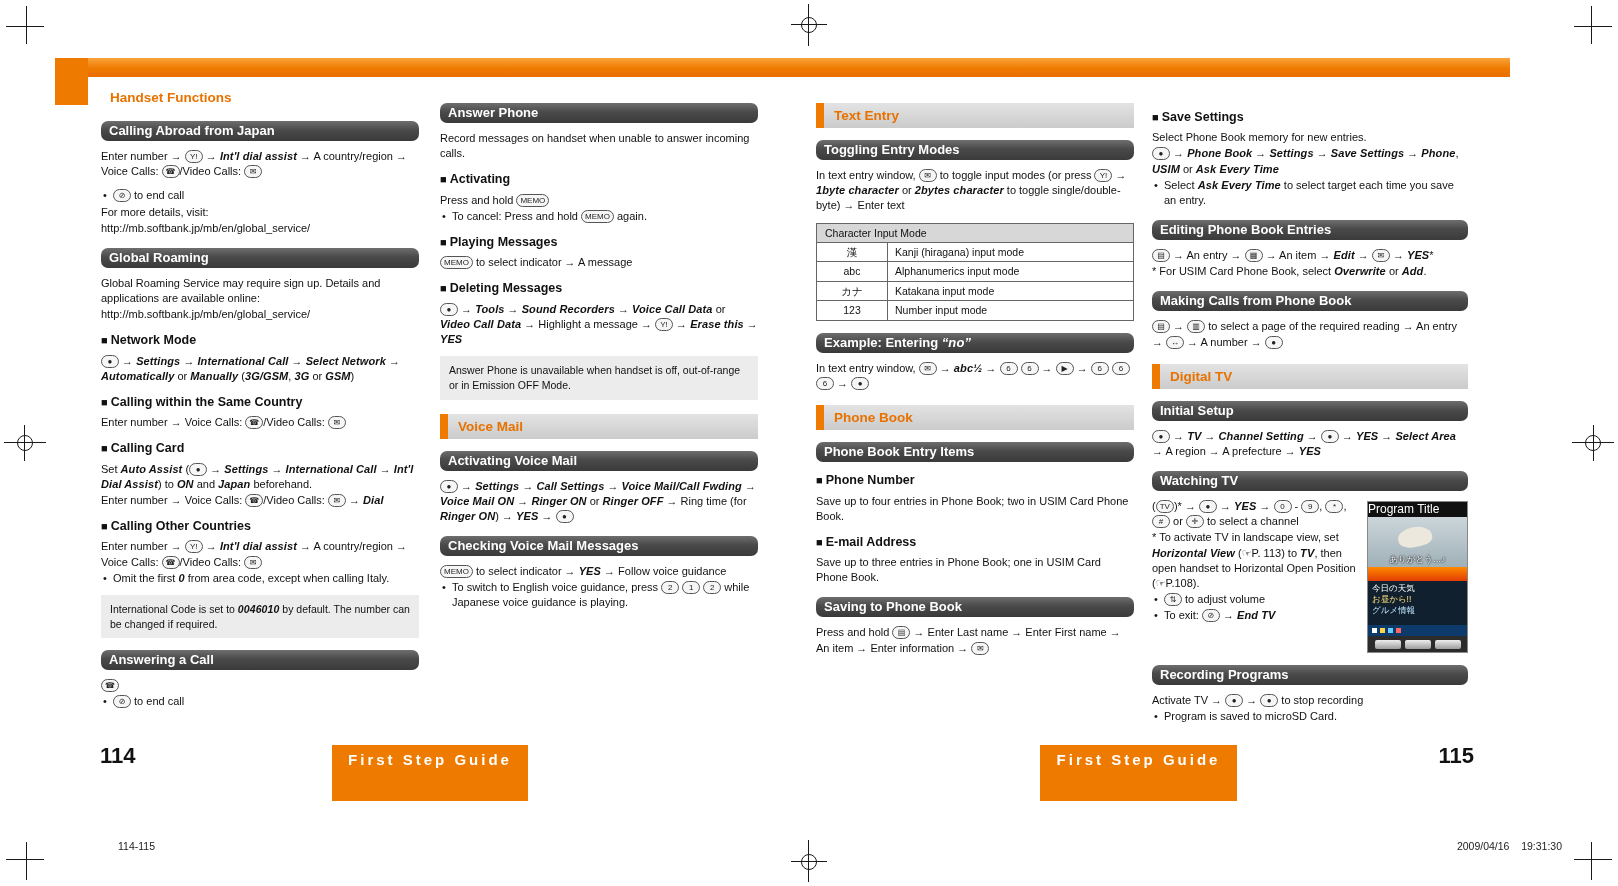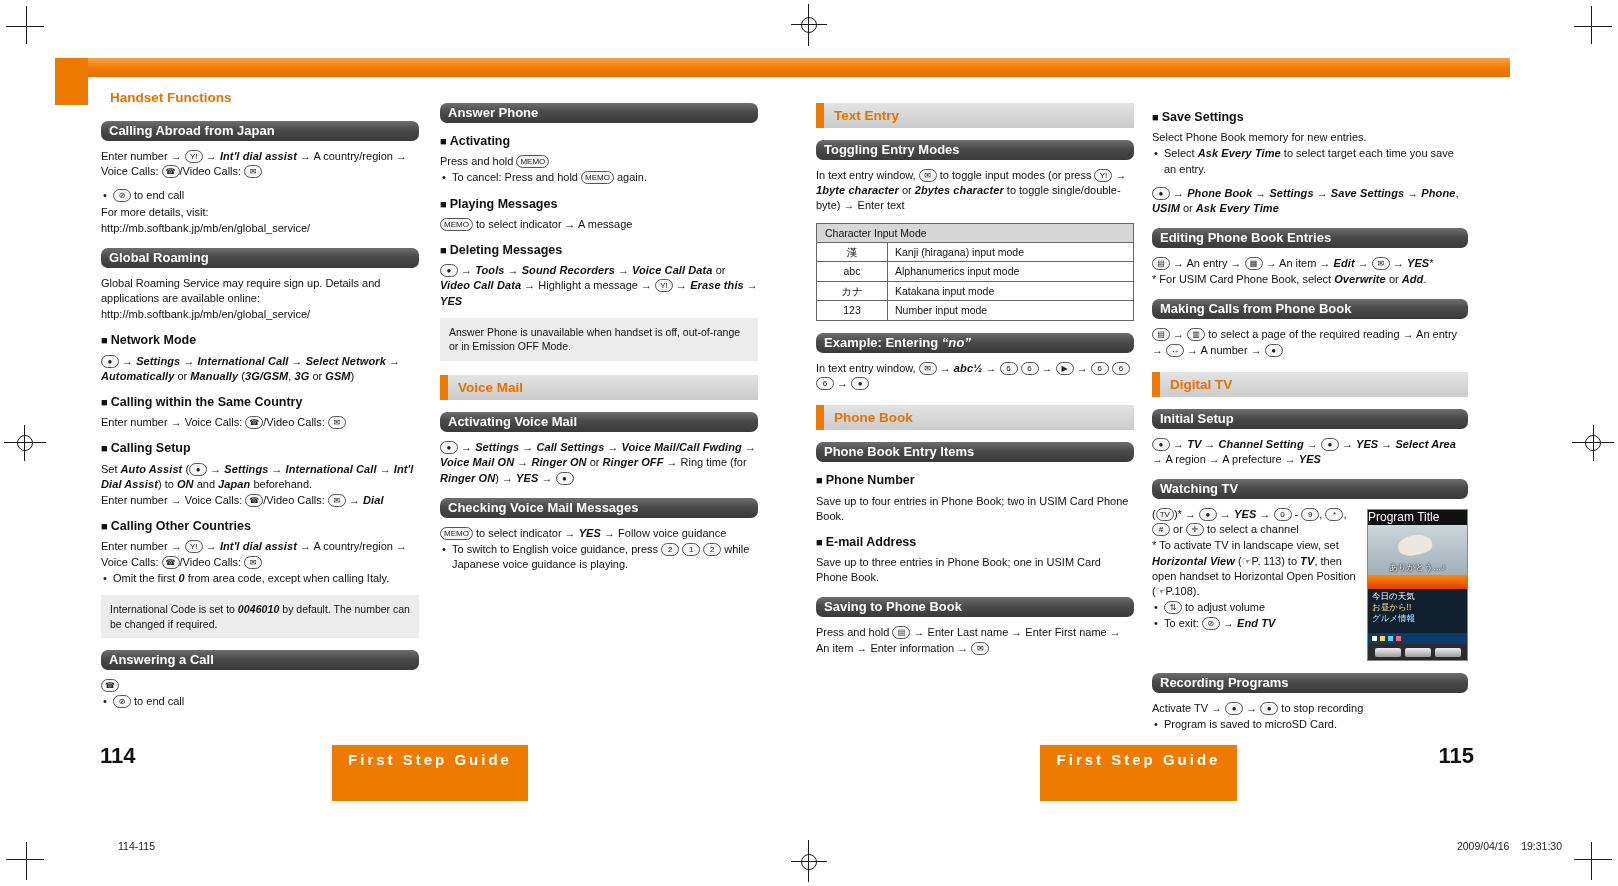--- a/index.html
+++ b/index.html
@@ -108,37 +108,38 @@
     <div class="bar-dark">Global Roaming</div>
     <p class="body tight">Global Roaming Service may require sign up. Details and applications are available online:</p>
     <p class="body">http://mb.softbank.jp/mb/en/global_service/</p>
 
     <div class="h2">Network Mode</div>
     <p class="body"><span class="key">●</span> → <b><i>Settings</i></b> → <b><i>International Call</i></b> → <b><i>Select Network</i></b> → <b><i>Automatically</i></b> or <b><i>Manually</i></b> (<b><i>3G/GSM</i></b>, <b><i>3G</i></b> or <b><i>GSM</i></b>)</p>
 
     <div class="h2">Calling within the Same Country</div>
     <p class="body">Enter number → Voice Calls: <span class="key">☎</span>/Video Calls: <span class="key">✉</span></p>
 
-    <div class="h2">Calling Setup</div>
+    <div class="h2">Calling Card</div>
     <p class="body tight">Set <b><i>Auto Assist</i></b> (<span class="key">●</span> → <b><i>Settings</i></b> → <b><i>International Call</i></b> → <b><i>Int'l Dial Assist</i></b>) to <b><i>ON</i></b> and <b><i>Japan</i></b> beforehand.</p>
     <p class="body">Enter number → Voice Calls: <span class="key">☎</span>/Video Calls: <span class="key">✉</span> → <b><i>Dial</i></b></p>
 
     <div class="h2">Calling Other Countries</div>
     <p class="body tight">Enter number → <span class="key">Y!</span> → <b><i>Int'l dial assist</i></b> → A country/region → Voice Calls: <span class="key">☎</span>/Video Calls: <span class="key">✉</span></p>
     <p class="body bullet">Omit the first <b><i>0</i></b> from area code, except when calling Italy.</p>
 
     <div class="note">International Code is set to <b><i>0046010</i></b> by default. The number can be changed if required.</div>
 
     <div class="bar-dark">Answering a Call</div>
     <p class="body tight"><span class="key">☎</span></p>
     <p class="body bullet"><span class="key">⊘</span> to end call</p>
   </div>
 
   <div id="col2" class="col">
     <div class="bar-dark first">Answer Phone</div>
+    <p class="body">Record messages on handset when unable to answer incoming calls.</p>
 
     <div class="h2">Activating</div>
     <p class="body tight">Press and hold <span class="key">MEMO</span></p>
     <p class="body bullet">To cancel: Press and hold <span class="key">MEMO</span> again.</p>
 
     <div class="h2">Playing Messages</div>
     <p class="body"><span class="key">MEMO</span> to select indicator → A message</p>
 
     <div class="h2">Deleting Messages</div>
     <p class="body"><span class="key">●</span> → <b><i>Tools</i></b> → <b><i>Sound Recorders</i></b> → <b><i>Voice Call Data</i></b> or <b><i>Video Call Data</i></b> → Highlight a message → <span class="key">Y!</span> → <b><i>Erase this</i></b> → <b><i>YES</i></b></p>
@@ -198,22 +199,22 @@
     <div class="h2">E-mail Address</div>
     <p class="body">Save up to three entries in Phone Book; one in USIM Card Phone Book.</p>
 
     <div class="bar-dark">Saving to Phone Book</div>
     <p class="body">Press and hold <span class="key">▤</span> → Enter Last name → Enter First name → An item → Enter information → <span class="key">✉</span></p>
   </div>
 
   <div id="col4" class="col">
     <div class="h2 first">Save Settings</div>
     <p class="body tight">Select Phone Book memory for new entries.</p>
+    <p class="body tight"><span class="key">●</span> → <b><i>Phone Book</i></b> → <b><i>Settings</i></b> → <b><i>Save Settings</i></b> → <b><i>Phone</i></b>, <b><i>USIM</i></b> or <b><i>Ask Every Time</i></b></p>
     <p class="body bullet">Select <b><i>Ask Every Time</i></b> to select target each time you save an entry.</p>
-    <p class="body tight"><span class="key">●</span> → <b><i>Phone Book</i></b> → <b><i>Settings</i></b> → <b><i>Save Settings</i></b> → <b><i>Phone</i></b>, <b><i>USIM</i></b> or <b><i>Ask Every Time</i></b></p>
 
     <div class="bar-dark">Editing Phone Book Entries</div>
     <p class="body tight"><span class="key">▤</span> → An entry → <span class="key">▦</span> → An item → <b><i>Edit</i></b> → <span class="key">✉</span> → <b><i>YES</i></b>*</p>
     <p class="body">* For USIM Card Phone Book, select <b><i>Overwrite</i></b> or <b><i>Add</i></b>.</p>
 
     <div class="bar-dark">Making Calls from Phone Book</div>
     <p class="body"><span class="key">▤</span> → <span class="key">▥</span> to select a page of the required reading → An entry → <span class="key">↔</span> → A number → <span class="key">●</span></p>
 
     <div class="sec-head">Digital TV</div>
 

